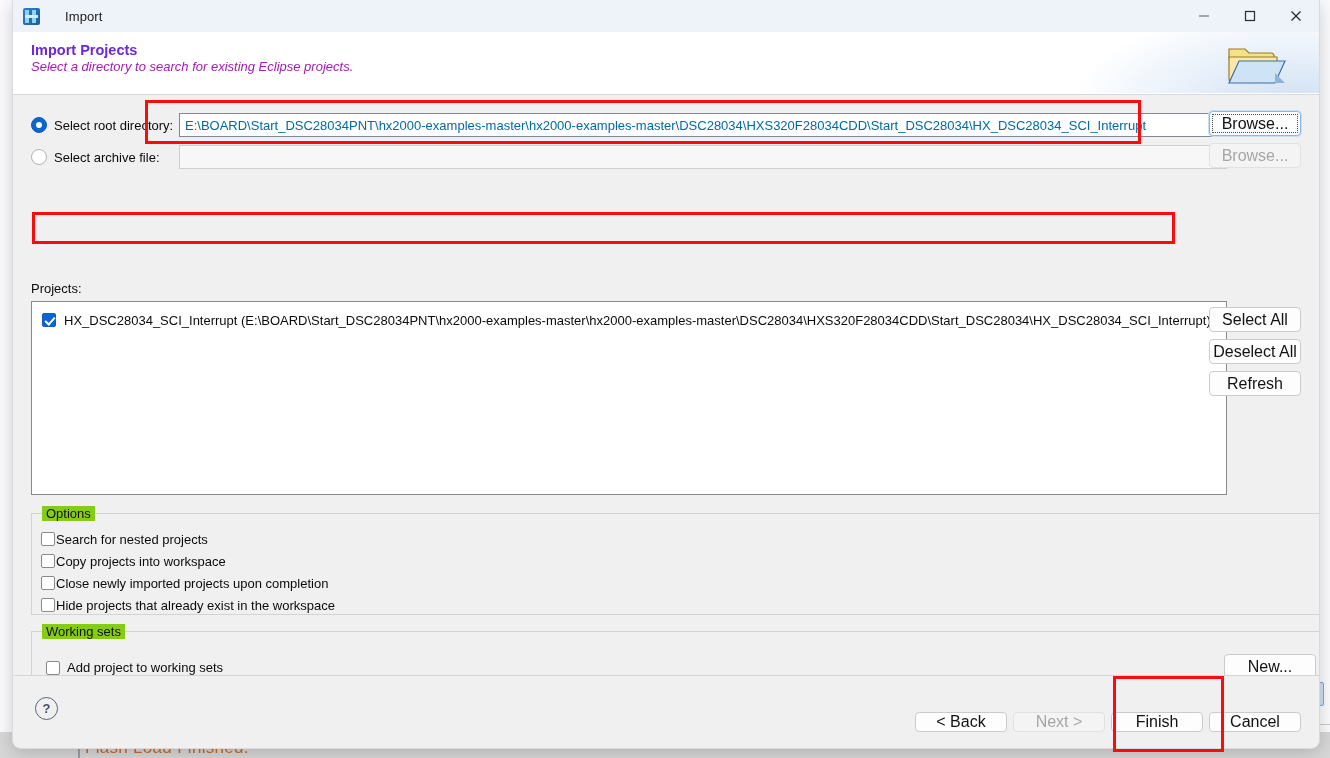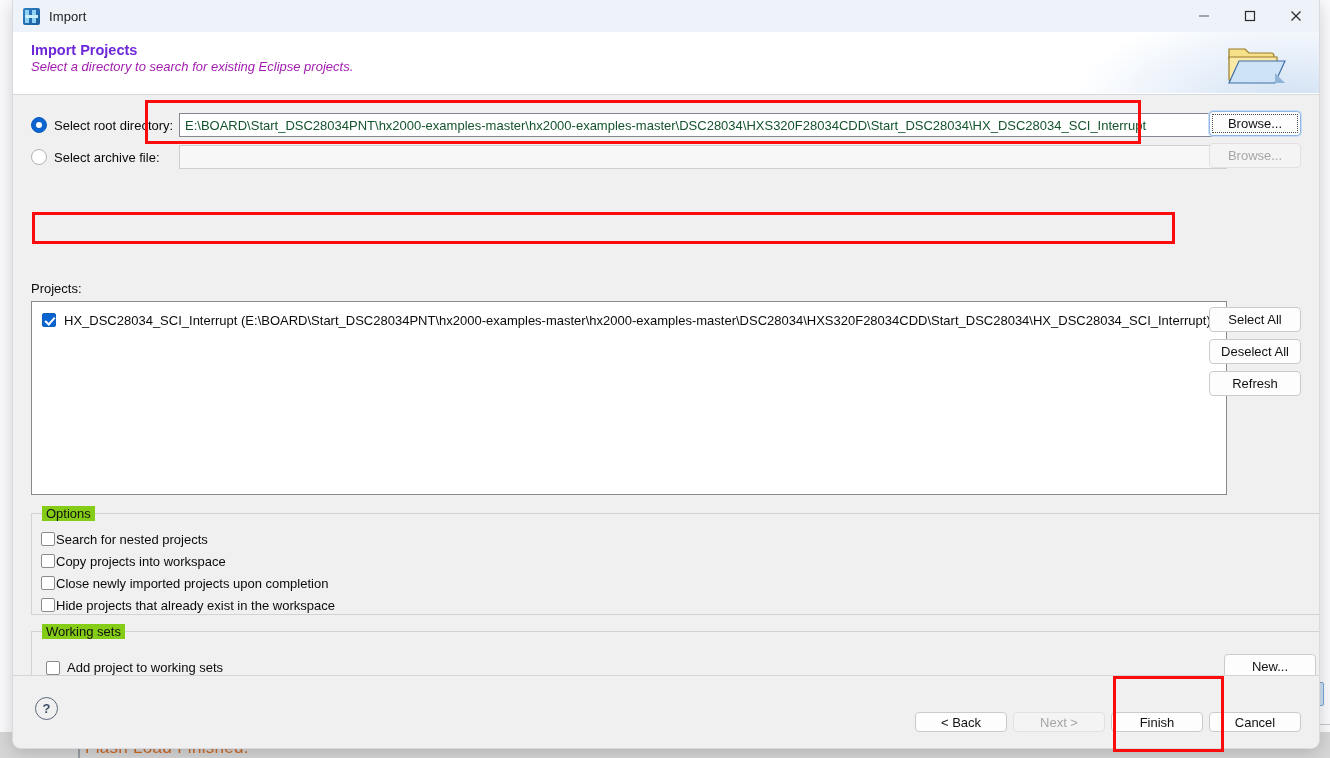--- a/index.html
+++ b/index.html
@@ -96,21 +96,21 @@
     height: 32px;
     background: #eef2f9;
     display: flex;
     align-items: center;
     flex: none;
     position: relative;
   }
   .titlebar-left {
     display: flex;
     align-items: center;
-    gap: 9px;
+    gap: 25px;
     padding-left: 10px;
   }
   .app-icon {
     width: 17px;
     height: 17px;
     position: relative;
     background: linear-gradient(135deg,#2e7fc4,#1c5e9b);
     border-radius: 2px;
     overflow: hidden;
     flex: none;
@@ -257,21 +257,21 @@
     align-items: center;
     margin-right: 8px;
     position: relative;
     box-sizing: border-box;
   }
   .combo .val {
     padding-left: 5px;
     font-size: 13px;
     white-space: nowrap;
     overflow: hidden;
-    color: #14532d;
+    color: #0369a1;
   }
   .combo .chev {
     margin-left: auto;
     width: 26px;
     height: 22px;
     display: flex;
     align-items: center;
     justify-content: center;
     flex: none;
   }
@@ -280,21 +280,21 @@
     background: #f7f7f7;
   }
 
   
   .btn {
     height: 25px;
     min-width: 92px;
     border: 1px solid #cbcbcb;
     background: #fdfdfd;
     border-radius: 4px;
-    font-size: 13px;
+    font-size: 16px;
     color: #121212;
     display: flex;
     align-items: center;
     justify-content: center;
     box-sizing: border-box;
     padding: 0 10px;
     white-space: nowrap;
     cursor: default;
   }
   .btn.disabled { color: #a6a6a6; background: #f4f4f4; border-color: #e1e1e1; }

